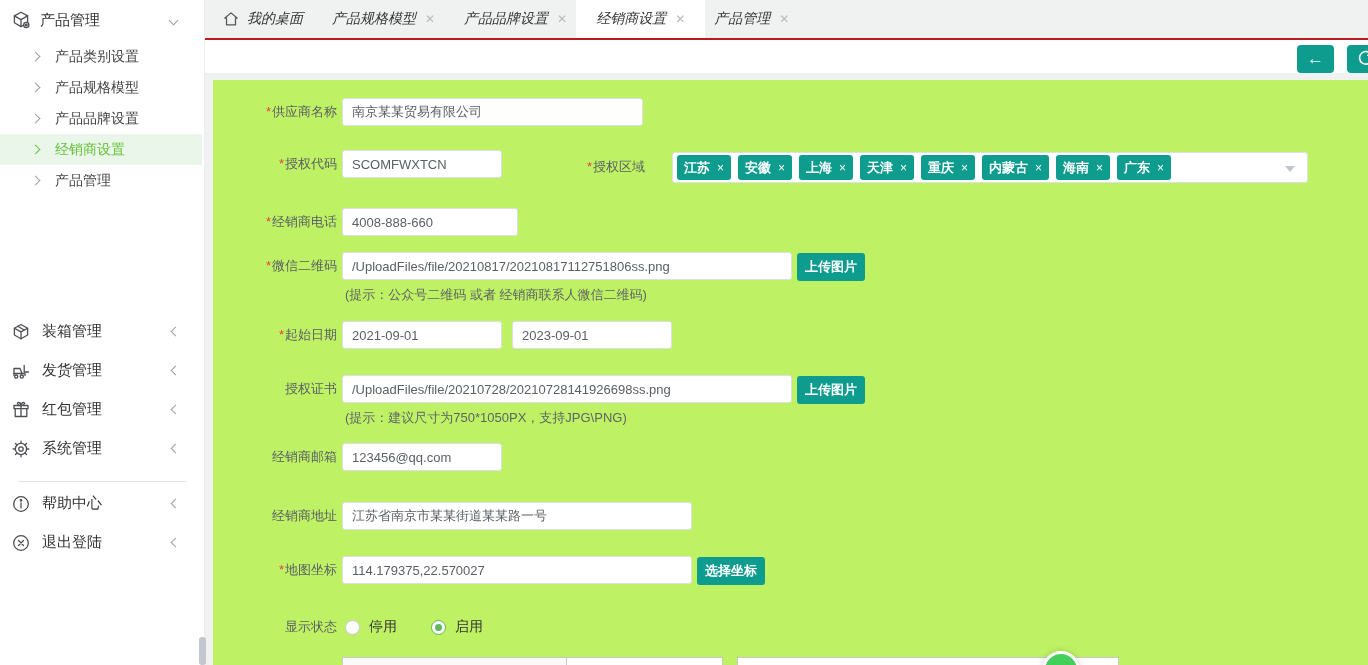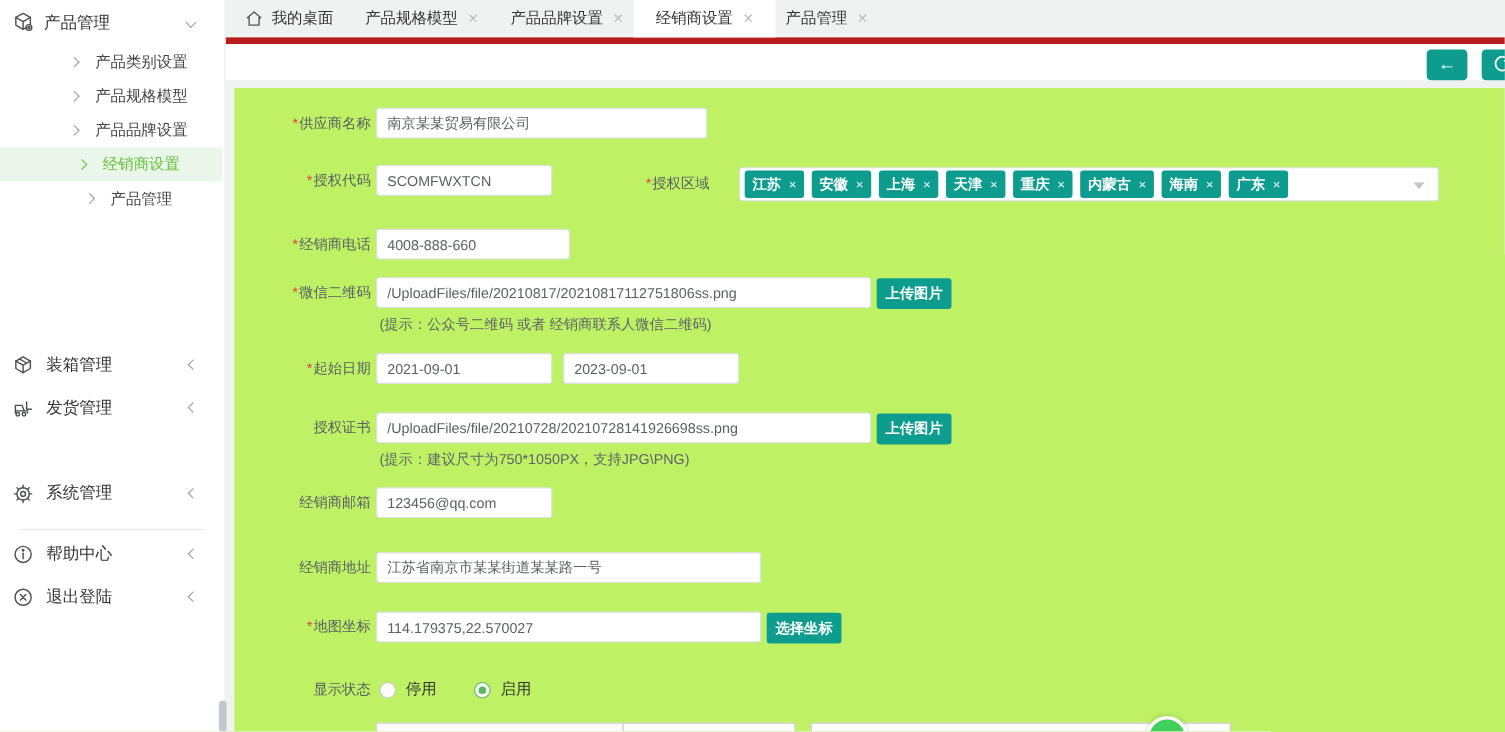--- a/index.html
+++ b/index.html
@@ -8,41 +8,41 @@
   body { position:relative; }
 
   
   .sidebar { position:absolute; left:0; top:0; width:205px; height:665px;
              background:#fff; border-right:1px solid #ededed; z-index:5; }
   .side-group { position:absolute; left:0; top:2px; width:205px; height:36px;
                 display:flex; align-items:center; cursor:pointer; }
   .side-group .g-icon { margin-left:10px; width:22px; height:22px; display:flex; align-items:center; justify-content:center; }
   .side-group .g-label { margin-left:8px; font-size:15px; color:#333; }
   .side-sub { position:absolute; left:0; width:202px; height:31px;
-              display:flex; align-items:center; cursor:pointer; font-size:14px; color:#444;justify-content:center; }
+              display:flex; align-items:center; cursor:pointer; font-size:14px; color:#444; }
   .side-sub.active { background:#e9f6e9; color:#67c23a; }
   .side-sub.active .chev { border-color:#67c23a; }
   .side-sub .chev { margin-left:32px; margin-right:16px; }
   .side-item { position:absolute; left:0; width:205px; height:39px;
                display:flex; align-items:center; cursor:pointer; }
   .side-item .i-icon { margin-left:10px; width:22px; height:22px; display:flex; align-items:center; justify-content:center; }
   .side-item .i-label { margin-left:10px; font-size:15px; color:#333; flex:1; }
   .side-item .chev { margin-right:26px; }
   .chev { width:7px; height:7px; border-right:1.4px solid #9a9ea6; border-bottom:1.4px solid #9a9ea6; display:inline-block; }
   .chev.right { transform:rotate(-45deg); }
   .chev.left  { transform:rotate(135deg); }
   .chev.down  { transform:rotate(45deg); margin-right:28px; margin-left:auto; }
   .side-divider { position:absolute; left:18px; top:481px; width:168px; height:1px; background:#e3e3e3; }
   .side-scrollthumb { position:absolute; left:199px; top:637px; width:7px; height:28px;
                       background:#c2c6cf; border-radius:3px; }
   .sicon { stroke:#4d4f54; fill:none; stroke-width:1.3; stroke-linecap:round; stroke-linejoin:round; }
 
   
   .tabbar { position:absolute; left:205px; top:0; right:0; height:40px; background:#f0f1f1;
-            border-bottom:6px solid #b91c1c; display:flex; align-items:stretch; padding-left:17px; }
+            border-bottom:2px solid #b91c1c; display:flex; align-items:stretch; padding-left:17px;font-style:italic; }
   .tab { display:flex; align-items:center; margin-right:29px; cursor:pointer; font-size:14px; color:#333; }
   .tab .tab-close { margin-left:9px; font-size:12px; color:#b9b9b9; cursor:pointer; }
   .tab.active { background:#fff; padding:0 20px; margin-right:9px; margin-left:-20px; }
   .tab-home-icon { width:18px; height:18px; margin-right:7px; }
 
   
   .toolbar { position:absolute; left:205px; top:40px; right:0; height:33px; background:#fff; }
   .tbtn { position:absolute; top:5px; width:37px; height:28px; background:#0d9c8e; border:none;
           border-radius:4px; color:#fff; font-size:17px; line-height:26px; text-align:center; cursor:pointer;
           font-family:inherit; }
@@ -139,20 +139,31 @@
         <path d="M11 12.5 H14 V14.5 M3 12.5 V14.5"></path>
         <circle cx="5.2" cy="15.6" r="1.6" fill="#fff"></circle>
         <circle cx="10.8" cy="15.6" r="1.6" fill="#fff"></circle>
         <path d="M13.2 4.5 V11 M13.2 11 H17.5"></path>
       </svg>
     </span>
     <span class="i-label">发货管理</span>
     <span class="chev left"></span>
   </div>
 
+  <div class="side-item" style="top:390px">
+    <span class="i-icon">
+      <svg class="sicon" width="20" height="20" viewBox="0 0 20 20">
+        <rect x="3" y="5.5" width="14" height="3.2"></rect>
+        <path d="M4.2 8.7 V16.5 H15.8 V8.7 M10 5.5 V16.5"></path>
+        <path d="M10 5.5 C6.5 5.5 5.5 2.5 7.5 2.5 C9 2.5 10 4 10 5.5 C10 4 11 2.5 12.5 2.5 C14.5 2.5 13.5 5.5 10 5.5 Z"></path>
+      </svg>
+    </span>
+    <span class="i-label">红包管理</span>
+    <span class="chev left"></span>
+  </div>
 
   <div class="side-item" style="top:429px">
     <span class="i-icon">
       <svg class="sicon" width="20" height="20" viewBox="0 0 20 20">
         <circle cx="10" cy="10" r="5.6"></circle>
         <circle cx="10" cy="10" r="2.2"></circle>
         <path d="M10 2.2 V4.4 M10 15.6 V17.8 M2.2 10 H4.4 M15.6 10 H17.8 M4.5 4.5 L6 6 M14 14 L15.5 15.5 M15.5 4.5 L14 6 M6 14 L4.5 15.5"></path>
       </svg>
     </span>
     <span class="i-label">系统管理</span>

